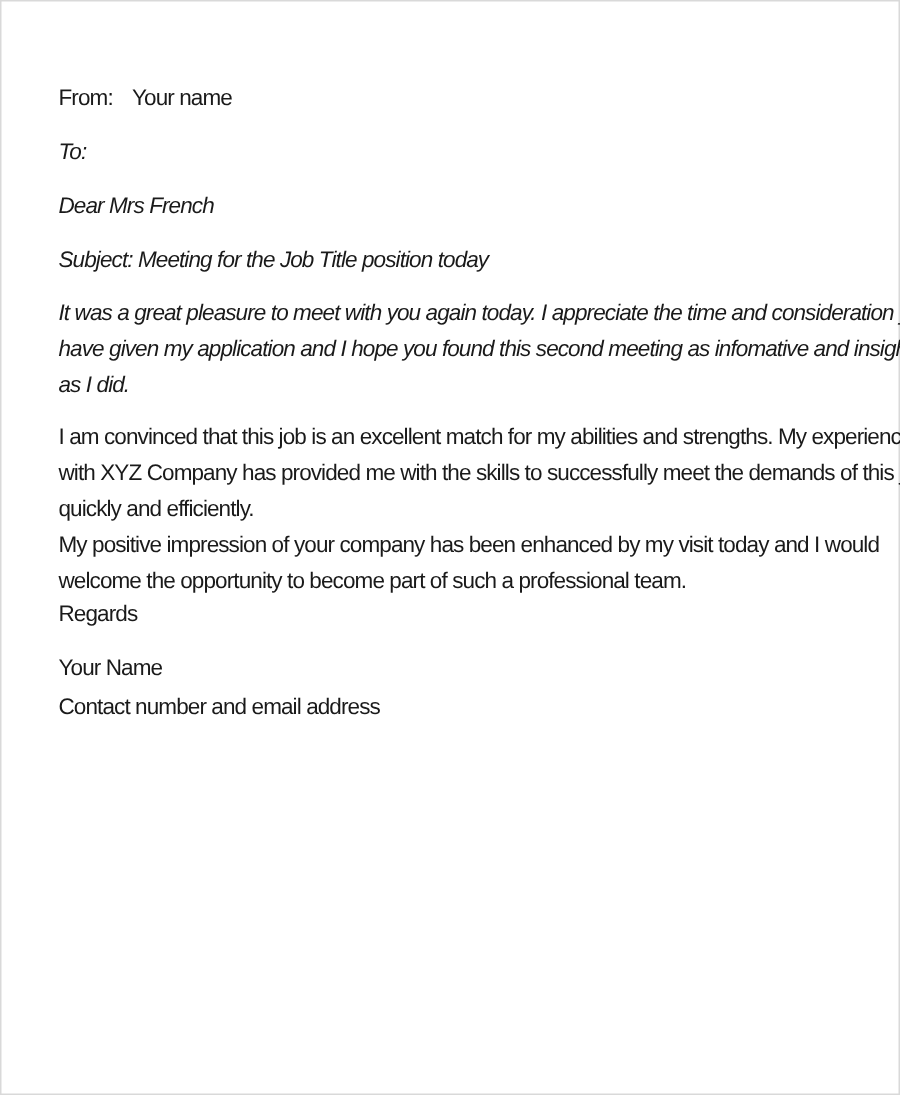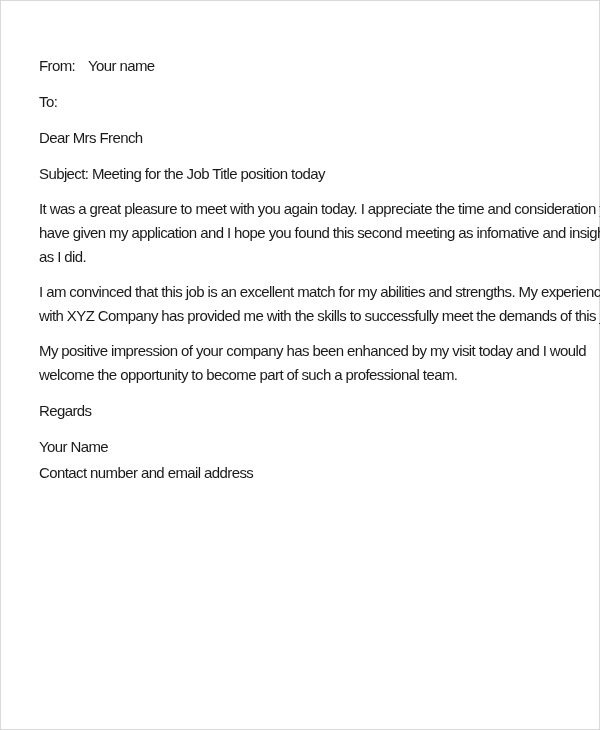--- a/index.html
+++ b/index.html
@@ -38,21 +38,21 @@
     .hdr-row {
       height: 20px;
       line-height: 20px;
       position: relative;
       white-space: nowrap;
     }
     .hdr-label { display: inline-block; }
     .hdr-value { position: absolute; top: 0; }
     .from-value { left: 49px; }
     .to-value { left: 42px; }
-    .gap-16 { margin-top: 16px; }
+    .gap-16 { margin-top: 16px; font-style: italic; }
     .para {
       line-height: 24px;
       margin: 0;
     }
     .para .pl { display: block; white-space: nowrap; height: 24px; }
   </style>
 </head>
 <body>
 
 <div class="page">
@@ -73,27 +73,28 @@
 
     <p class="para gap-16" style="margin-top:13px;">
       <span class="pl">It was a great pleasure to meet with you again today. I appreciate the time and consideration you</span>
       <span class="pl">have given my application and I hope you found this second meeting as infomative and insightful</span>
       <span class="pl">as I did.</span>
     </p>
 
     <p class="para" style="margin-top:11px;">
       <span class="pl">I am convinced that this job is an excellent match for my abilities and strengths. My experience</span>
       <span class="pl">with XYZ Company has provided me with the skills to successfully meet the demands of this job</span>
+      <span class="pl">quickly and efficiently.</span>
     </p>
 
-    <p class="para" style="margin-top:11px;">
+    <p class="para" style="">
       <span class="pl">My positive impression of your company has been enhanced by my visit today and I would</span>
       <span class="pl">welcome the opportunity to become part of such a professional team.</span>
     </p>
 
 
-    <div class="line" style="margin-top:14px;">Regards</div>
+    <div class="line" style="">Regards</div>
 
     <div class="line" style="margin-top:16px;">Your Name</div>
     <div class="line" style="margin-top:6px;">Contact number and email address</div>
 
   </div>
 </div>
 
 </body></html>

